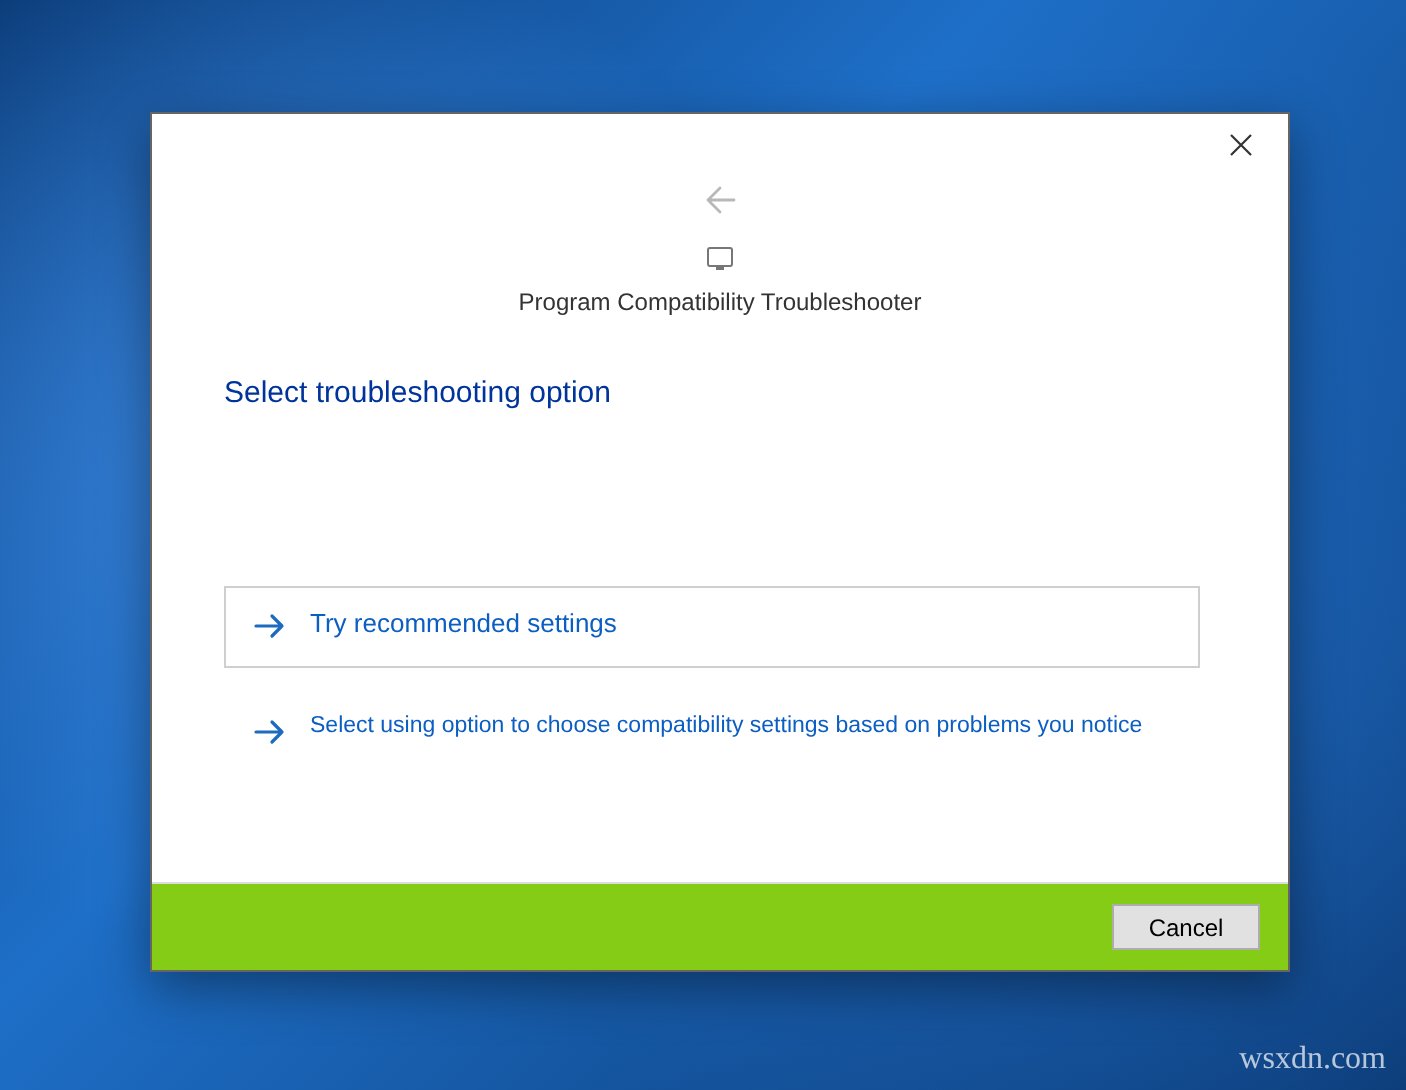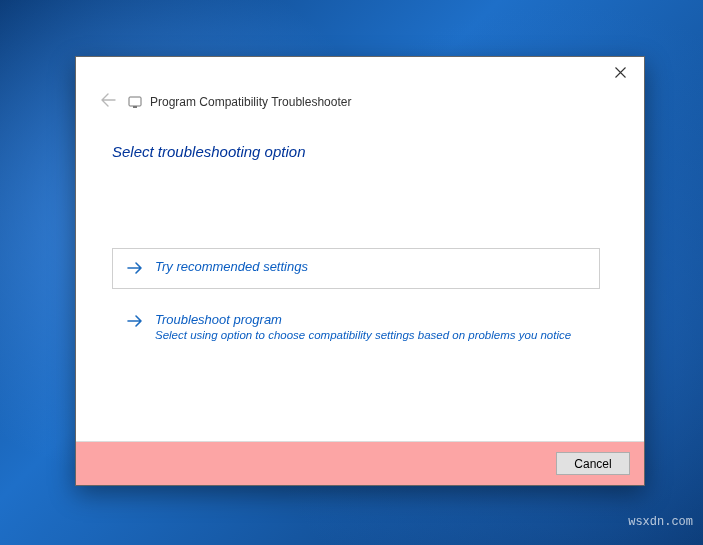--- a/index.html
+++ b/index.html
@@ -45,38 +45,38 @@
       align-items: center;
       justify-content: center;
       cursor: pointer;
     }
     .close-btn svg { width: 11px; height: 11px; }
     .header-row {
       display: flex;
       align-items: center;
       gap: 8px;
       padding: 4px 20px 0 20px;
+      flex-direction: column;
     }
     .back-arrow {
       color: #b8b8b8;
       font-size: 16px;
       padding: 2px 4px;
     }
     .header-icon {
       width: 14px; height: 14px;
       display: inline-block;
     }
     .header-title {
       font-size: 12px;
       color: #333;
     }
     .content {
       flex: 1;
       padding: 30px 44px 0 36px;
-      font-style: italic;
     }
     .main-heading {
       font-size: 15px;
       color: #00349a;
       font-weight: 400;
       margin-bottom: 88px;
     }
     .option {
       border: 1px solid transparent;
       padding: 10px 14px;
@@ -99,43 +99,43 @@
       font-size: 13px;
       color: #0b5ec2;
     }
     .option-desc {
       font-size: 11.5px;
       color: #0b5ec2;
     }
     .footer {
       height: 44px;
       border-top: 1px solid #dcdcdc;
-      background: #fca5a5;
+      background: #84cc16;
       display: flex;
       justify-content: flex-end;
       align-items: center;
       padding: 0 14px;
     }
     .btn {
       min-width: 74px;
       height: 23px;
       background: #e1e1e1;
       border: 1px solid #adadad;
       font-size: 12px;
       font-family: inherit;
       cursor: pointer;
       padding: 0 12px;
     }
     .watermark {
       position: absolute;
-      bottom: 16px;
+      bottom: 6px;
       right: 10px;
-      font-size: 12px;
+      font-size: 16px;
       color: rgba(255,255,255,0.7);
-      font-family: Liberation Mono, monospace;
+      font-family: Liberation Serif, serif;
     }
   </style>
 </head>
 <body>
 
 <div class="desktop-bg"></div>
 
 <div class="wizard-window">
 
   <div class="titlebar">
@@ -175,21 +175,20 @@
       </div>
     </div>
 
     <div class="option">
       <span class="option-arrow">
         <svg viewBox="0 0 16 14">
             <path d="M1 7 H14 M9 2 L14 7 L9 12" stroke="#1c6bbf" stroke-width="1.6" fill="none" stroke-linecap="round" stroke-linejoin="round"></path>
           </svg>
       </span>
       <div class="option-text">
-        <span class="option-title">Troubleshoot program</span>
         <span class="option-desc">Select using option to choose compatibility settings based on problems you notice</span>
       </div>
     </div>
   </div>
 
   <div class="footer">
     <button class="btn">Cancel</button>
   </div>
 
 </div>

